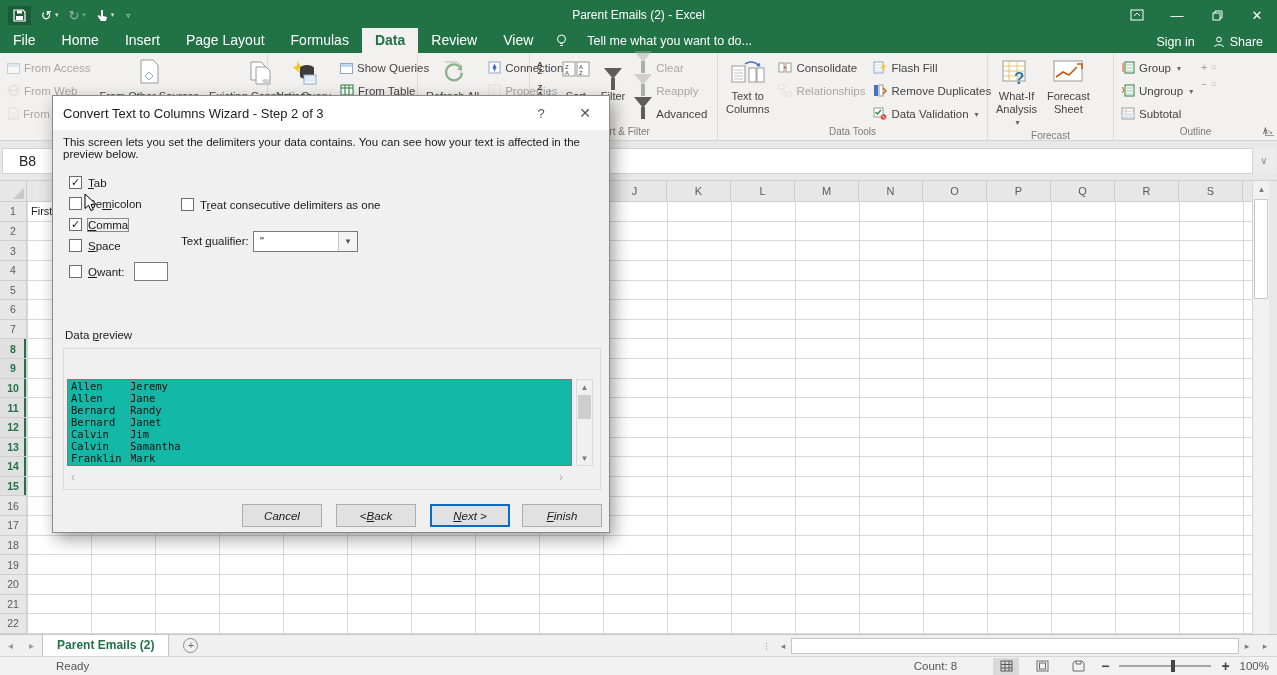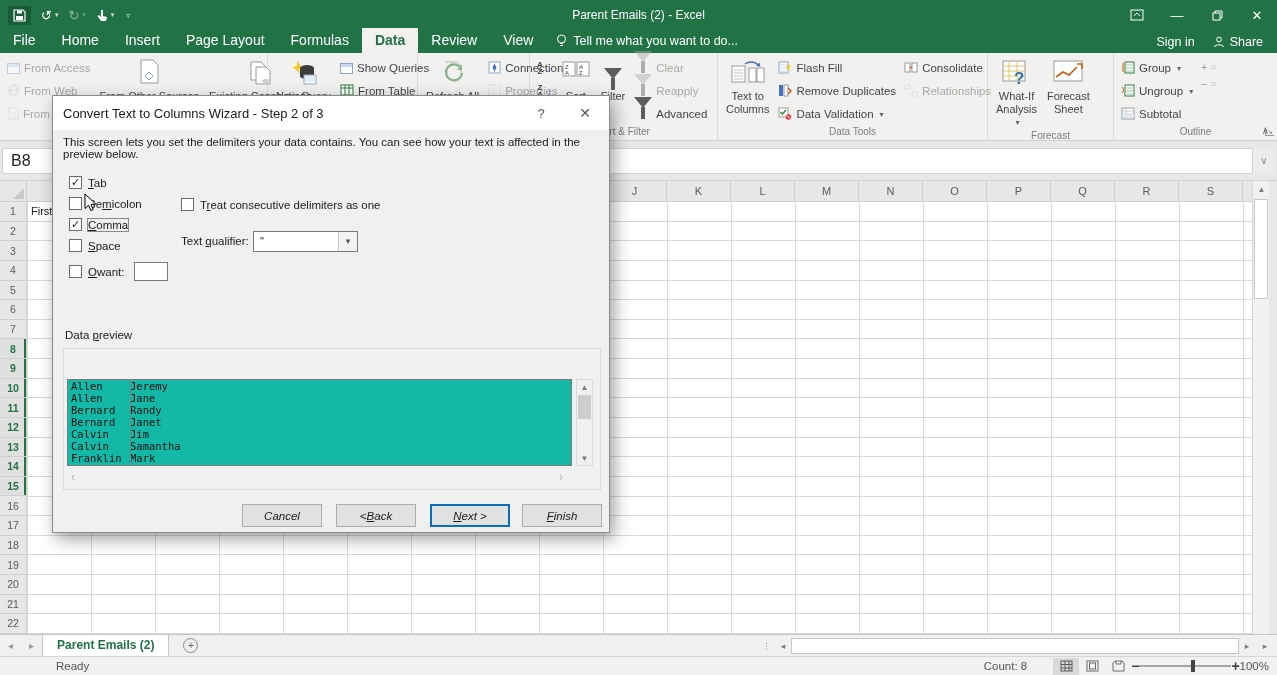--- a/index.html
+++ b/index.html
@@ -14,21 +14,21 @@
   .qbtn.saveb{background:#1a5c38;padding:3px 5px;}
   .qcaret{font-size:7px;color:#cfe3d8;margin-left:2px;}
   .dim{opacity:.45;}
   #title-text{position:absolute;left:0;right:0;top:0;height:30px;display:flex;align-items:center;justify-content:center;font-size:12px;color:#fff;pointer-events:none;}
   .winbtns{margin-left:auto;display:flex;align-items:center;height:30px;}
   .winbtn{width:40px;height:30px;display:flex;align-items:center;justify-content:center;font-size:13px;color:#fff;}
   
   #tabrow{left:0;top:30px;width:1277px;height:23px;background:#217346;display:flex;align-items:flex-end;color:#fff;}
   .rtab{padding:4px 13px 5px;font-size:14px;white-space:nowrap;}
   .rtab.active{background:#f2f1f0;color:#217346;font-weight:bold;}
-  #tellme{display:flex;align-items:center;gap:6px;font-size:12.5px;padding:4px 10px 5px;}
+  #tellme{display:flex;align-items:center;gap:20px;font-size:12.5px;padding:4px 10px 5px;}
   #signin-share{margin-left:auto;display:flex;align-items:center;gap:18px;padding-right:14px;font-size:12.5px;padding-bottom:4px;}
   .share-box{display:flex;align-items:center;gap:5px;}
   
   #ribbon{left:0;top:53px;width:1277px;height:88px;background:#f2f1f0;border-bottom:1px solid #d5d3d1;display:flex;}
   .rgroup{height:100%;border-right:1px solid #dcdad8;display:flex;flex-direction:column;}
   .rg-body{flex:1;display:flex;align-items:flex-start;padding:3px 4px 0;gap:2px;}
   .rg-label{height:15px;font-size:10px;color:#7e7b78;text-align:center;line-height:14px;position:relative;}
   .smallstack{display:flex;flex-direction:column;justify-content:flex-start;gap:1px;padding-top:1px;}
   .sbtn{display:flex;align-items:center;gap:4px;font-size:11.5px;color:#444;padding:2px 3px;white-space:nowrap;height:22px;}
   .sbtn.dis{color:#a9a7a4;}
@@ -38,21 +38,21 @@
   .caret::after{content:"▾";font-size:8px;color:#666;margin-left:2px;}
   .ic{display:inline-block;}
   .funnel{width:0;height:0;border-left:9px solid transparent;border-right:9px solid transparent;border-top:11px solid #5d5d5d;position:relative;}
   .funnel::after{content:"";position:absolute;left:-2px;top:-1px;width:4px;height:12px;background:#5d5d5d;}
   .minitbl{width:13px;height:11px;border:1px solid #8aa8c7;background:
     linear-gradient(#fff,#fff);box-shadow:inset 0 3px 0 #c5d9ec;}
   .launcher{position:absolute;right:3px;top:2px;width:9px;height:9px;border-left:1px solid #9a9a9a;border-bottom:1px solid #9a9a9a;font-size:7px;color:#7a7a7a;line-height:9px;}
   #ribbon-collapse{position:absolute;right:8px;top:125px;font-size:10px;color:#666;}
   
   #formularow{left:0;top:141px;width:1277px;height:40px;background:#e8e8e8;border-bottom:1px solid #d0d0d0;display:flex;align-items:center;padding:0 2px;}
-  #namebox{width:96px;height:26px;background:#fff;border:1px solid #d2d2d2;font-size:16px;color:#222;display:flex;align-items:center;padding-left:8px;}
+  #namebox{width:96px;height:26px;background:#fff;border:1px solid #d2d2d2;font-size:14px;color:#222;display:flex;align-items:center;padding-left:16px;}
   #fxbar{flex:1;height:26px;background:#fff;border:1px solid #d2d2d2;border-left:none;margin-left:6px;}
   #fx-chevron{width:22px;height:26px;display:flex;align-items:center;justify-content:center;color:#8a8a8a;font-size:10px;background:#ececec;}
   
   #corner{left:0;top:181px;width:27px;height:21px;background:#e7e7e7;border-right:1px solid #cfcfcf;border-bottom:1px solid #cfcfcf;}
   #corner::after{content:"";position:absolute;right:2px;bottom:2px;border-left:11px solid transparent;border-bottom:11px solid #c9c9c9;}
   #colhdrs{left:27px;top:181px;width:1225px;height:21px;background:#e7e7e7;border-bottom:1px solid #cfcfcf;display:flex;overflow:hidden;}
   #colhdrs>div{width:64px;flex:0 0 64px;border-right:1px solid #cfcfcf;font-size:11px;color:#5a5a5a;display:flex;align-items:center;justify-content:center;}
   #rowhdrs{left:0;top:202px;width:27px;height:432px;background:#e7e7e7;border-right:1px solid #cfcfcf;display:flex;flex-direction:column;overflow:hidden;}
   #rowhdrs>div{height:19.636px;flex:0 0 19.636px;border-bottom:1px solid #cfcfcf;font-size:10.5px;color:#5a5a5a;display:flex;align-items:center;justify-content:center;}
   #rowhdrs>div.sel{background:#e0e0e0;color:#217346;box-shadow:inset -2px 0 0 #217346;font-weight:bold;}
@@ -70,21 +70,21 @@
   .navarr{color:#9a9a9a;font-size:10px;padding:0 8px;}
   #sheettab{background:#fff;border:1px solid #c6c6c6;border-top:none;color:#217346;font-weight:bold;padding:2px 14px 3px;height:22px;display:flex;align-items:center;}
   #addsheet{width:15px;height:15px;border:1px solid #8a8a8a;border-radius:50%;color:#6a6a6a;font-size:11px;line-height:13px;text-align:center;margin-left:14px;}
   #hsplit{margin-left:auto;color:#9a9a9a;font-size:9px;letter-spacing:0;padding:0 4px;}
   .harrow{width:16px;height:16px;background:#f0f0f0;color:#7a7a7a;font-size:9px;display:flex;align-items:center;justify-content:center;}
   #htrack{width:448px;height:16px;background:#fff;border:1px solid #c6c6c6;}
   #hcorner{width:20px;height:16px;display:flex;align-items:center;justify-content:center;color:#7a7a7a;font-size:9px;margin-right:2px;}
   
   #statusbar{left:0;top:656px;width:1277px;height:19px;background:#f1f1f1;border-top:1px solid #d6d6d6;display:flex;align-items:center;font-size:11.5px;color:#555;padding-left:48px;}
   #status-mode{padding-left:8px;}
-  #status-right{margin-left:auto;display:flex;align-items:center;padding-right:8px;}
+  #status-right{margin-left:auto;display:flex;align-items:center;gap:10px;padding-right:8px;}
   .viewbtn{width:26px;height:17px;display:flex;align-items:center;justify-content:center;}
   .viewbtn.sel{background:#d9d9d9;}
   #zoomtrack{width:92px;height:2px;background:#a6a6a6;position:relative;}
   #zoomthumb{position:absolute;left:52px;top:-5px;width:4px;height:12px;background:#444;}
   .zoomsign{font-size:14px;color:#444;font-weight:bold;}
   
   #dialog{left:52px;top:95px;width:558px;height:438px;background:#f0f0f0;border:1px solid #8a8a8a;box-shadow:4px 6px 16px rgba(0,0,0,.38);z-index:30;}
   #dlg-title{height:34px;background:#fff;display:flex;align-items:center;padding-left:10px;font-size:13px;color:#1a1a1a;}
   .dlg-tbtn{width:44px;height:34px;display:flex;align-items:center;justify-content:center;color:#555;font-size:13px;}
   #dlg-close{margin-right:2px;font-size:14px;}
@@ -358,20 +358,38 @@
               <rect x="26" y="8" width="7" height="14" fill="#fff" stroke="#9a9a9a"></rect>
               <path d="M14 4c4-3 10-3 14 2" fill="none" stroke="#4472c4" stroke-width="1.5"></path>
               <path d="M28.5 2.5l1 4-4-.5z" fill="#4472c4"></path>
             </svg>
           </span>
         <span><span>Text to</span><br><span>Columns</span></span>
       </span>
       <div class="smallstack">
         <span class="sbtn">
             <span class="ic"><svg width="14" height="13" viewBox="0 0 14 13">
+                <rect x="1" y="2" width="5" height="9" fill="#fff" stroke="#9a9a9a"></rect>
+                <rect x="8" y="2" width="5" height="9" fill="#fff" stroke="#9a9a9a"></rect>
+                <path d="M6 6.5h2" stroke="#c55a11" stroke-width="1.5"></path>
+              </svg></span>
+            <span>Consolidate</span>
+          </span>
+        <span class="sbtn dis">
+            <span class="ic"><svg width="14" height="13" viewBox="0 0 14 13">
+                <rect x="1" y="1" width="5" height="4" fill="#fff" stroke="#999"></rect>
+                <rect x="8" y="8" width="5" height="4" fill="#fff" stroke="#999"></rect>
+                <path d="M3.5 5v5h5" fill="none" stroke="#bbb"></path>
+              </svg></span>
+            <span>Relationships</span>
+          </span>
+      </div>
+      <div class="smallstack">
+        <span class="sbtn">
+            <span class="ic"><svg width="14" height="13" viewBox="0 0 14 13">
                 <rect x="1" y="1" width="9" height="11" fill="#fff" stroke="#8aa8c7"></rect>
                 <path d="M2 4h7M2 7h7M2 10h7" stroke="#c5d9ec"></path>
                 <path d="M10 2l3 4-2.5.5 2 4-5-4.5 2.5-.5z" fill="#f2c811"></path>
               </svg></span>
             <span>Flash Fill</span>
           </span>
         <span class="sbtn">
             <span class="ic"><svg width="14" height="13" viewBox="0 0 14 13">
                 <rect x="1" y="1" width="4" height="11" fill="#4472c4"></rect>
                 <rect x="6" y="1" width="4" height="11" fill="#fff" stroke="#9a9a9a"></rect>
@@ -380,38 +398,20 @@
             <span>Remove Duplicates</span>
           </span>
         <span class="sbtn caret">
             <span class="ic"><svg width="14" height="13" viewBox="0 0 14 13">
                 <rect x="1" y="1" width="9" height="9" fill="#fff" stroke="#9a9a9a"></rect>
                 <path d="M2.5 5l2 2 3.5-4" fill="none" stroke="#2e8b3e" stroke-width="1.5"></path>
                 <circle cx="10.5" cy="10" r="2.8" fill="#d64541"></circle>
                 <path d="M9 8.5l3 3" stroke="#fff"></path>
               </svg></span>
             <span>Data Validation</span>
-          </span>
-      </div>
-      <div class="smallstack">
-        <span class="sbtn">
-            <span class="ic"><svg width="14" height="13" viewBox="0 0 14 13">
-                <rect x="1" y="2" width="5" height="9" fill="#fff" stroke="#9a9a9a"></rect>
-                <rect x="8" y="2" width="5" height="9" fill="#fff" stroke="#9a9a9a"></rect>
-                <path d="M6 6.5h2" stroke="#c55a11" stroke-width="1.5"></path>
-              </svg></span>
-            <span>Consolidate</span>
-          </span>
-        <span class="sbtn dis">
-            <span class="ic"><svg width="14" height="13" viewBox="0 0 14 13">
-                <rect x="1" y="1" width="5" height="4" fill="#fff" stroke="#999"></rect>
-                <rect x="8" y="8" width="5" height="4" fill="#fff" stroke="#999"></rect>
-                <path d="M3.5 5v5h5" fill="none" stroke="#bbb"></path>
-              </svg></span>
-            <span>Relationships</span>
           </span>
       </div>
     </div>
     <div class="rg-label">Data Tools</div>
   </div>
 
   <div class="rgroup" style="width:126px;">
     <div class="rg-body">
       <span class="bigbtn caret">
         <span class="bic">

